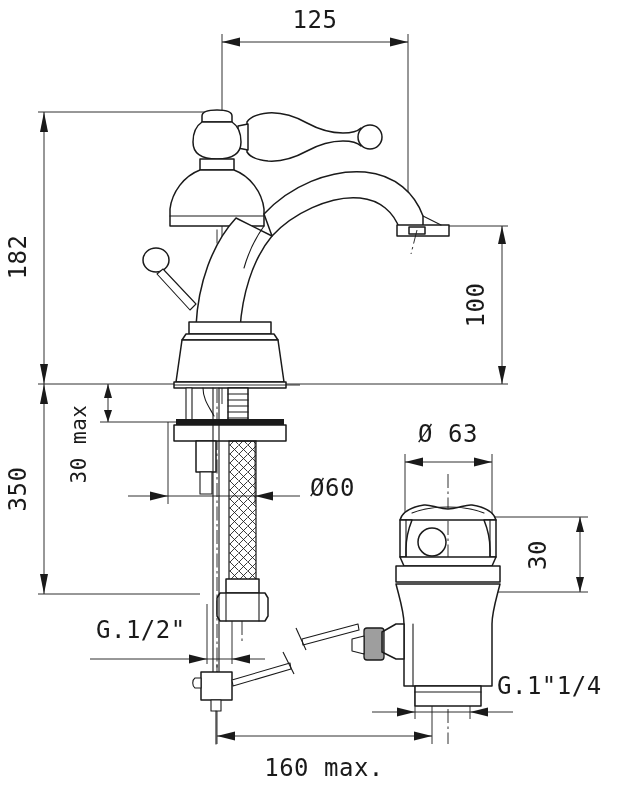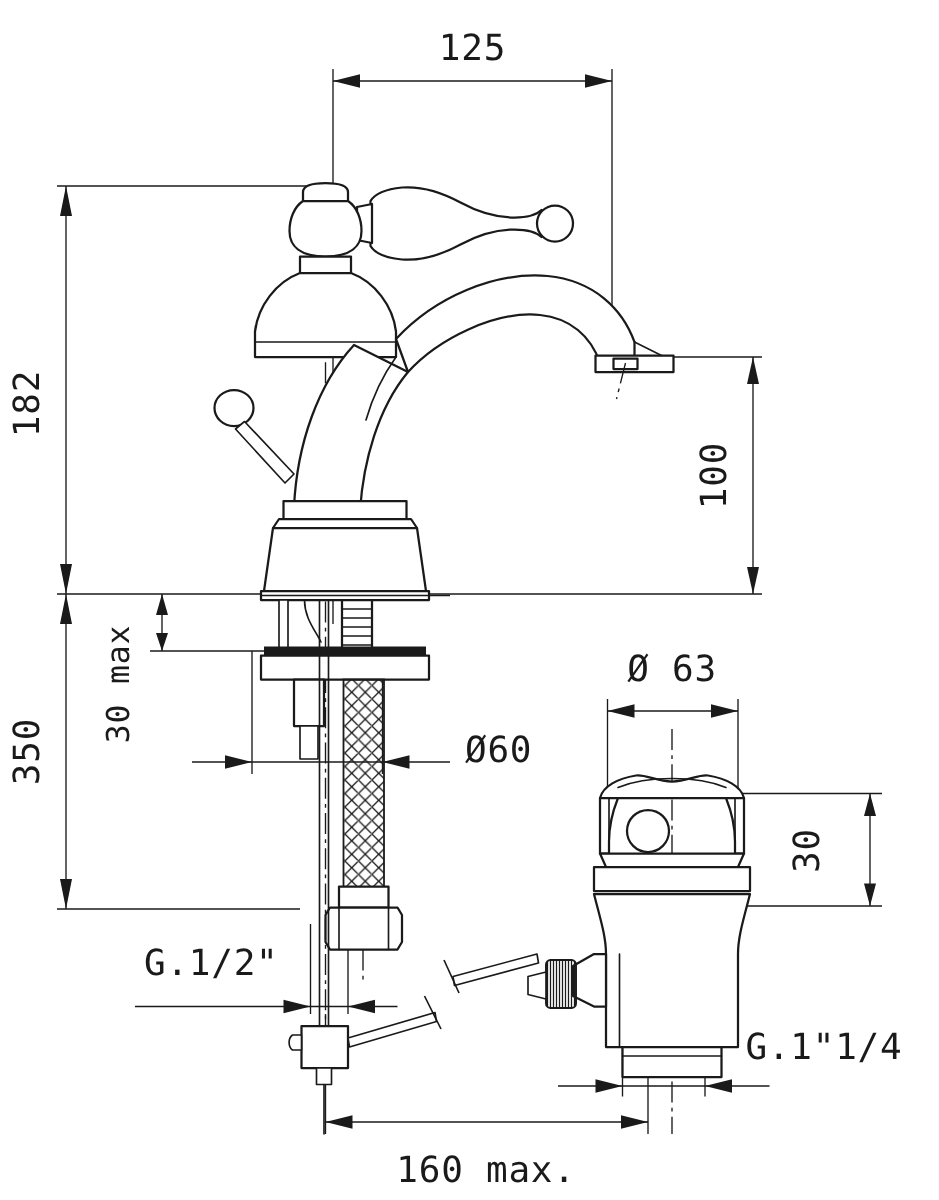--- a/index.html
+++ b/index.html
@@ -11,21 +11,21 @@
   body {
     width: 626px;
     height: 800px;
     font-family: "DejaVu Sans Mono", "Liberation Mono", monospace;
     overflow: hidden;
     position: relative;
   }
   #drawing-root {
     position: absolute;
     left: 0;
-    top: 16px;
+    top: 4px;
     width: 626px;
     height: 600px;
   }
   svg#tech-drawing {
     display: block;
     width: 626px;
     height: 800px;
     background: #fff;
   }
   .obj-thin { fill: none; stroke: #1a1a1a; stroke-width: 1.1; stroke-linejoin: round; stroke-linecap: round; }

